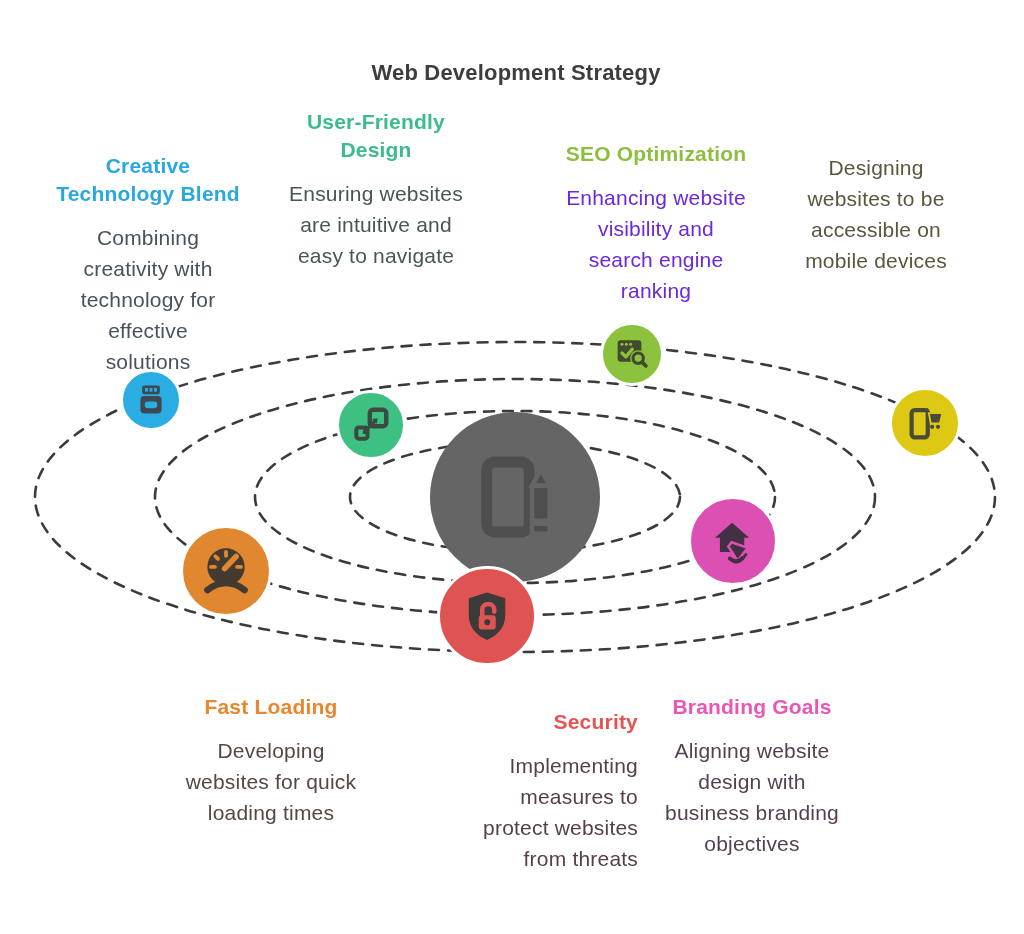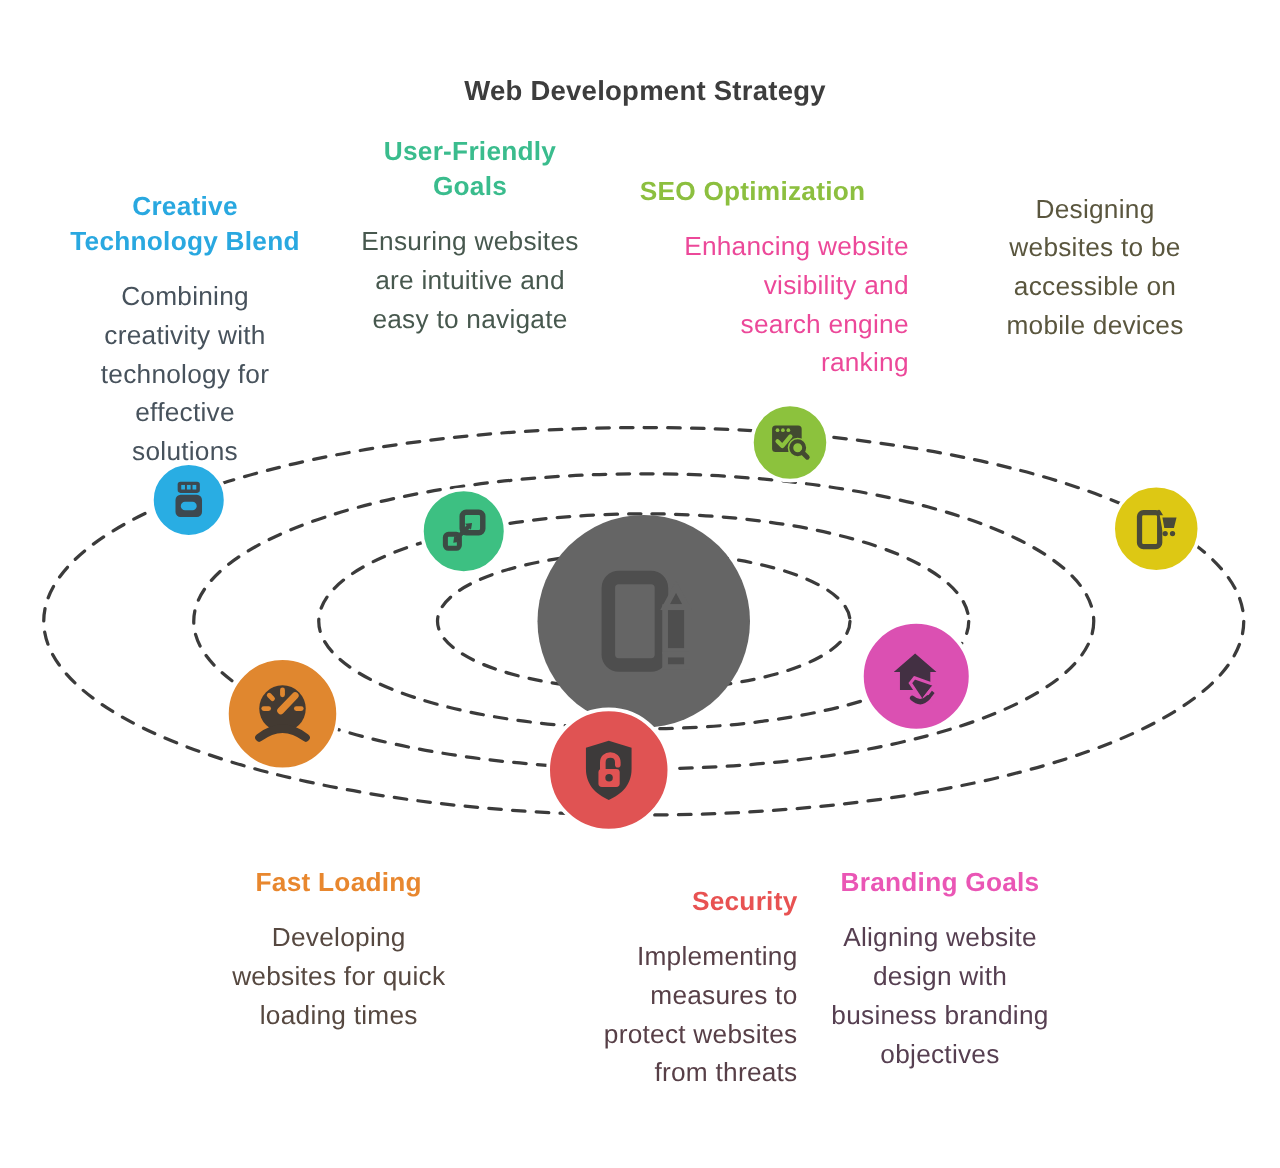--- a/index.html
+++ b/index.html
@@ -25,21 +25,21 @@
   .label-block .heading{
     font-size:21px;font-weight:700;line-height:28px;
     letter-spacing:.2px;white-space:pre-line;margin-bottom:14px;
   }
   .label-block .desc{
     font-size:21px;font-weight:400;line-height:31px;
     letter-spacing:.2px;white-space:pre-line;
   }
   .item-creative{left:148px;top:152px;width:240px;}
   .item-userfriendly{left:376px;top:108px;width:250px;}
-  .item-seo{left:602px;top:140px;width:250px;}
+  .item-seo{left:656px;top:140px;width:250px;}
   .item-mobile{left:876px;top:152px;width:230px;}
   .item-fast{left:271px;top:693px;width:250px;}
   .item-security{left:513px;top:708px;width:250px;text-align:right;}
   .item-branding{left:752px;top:693px;width:250px;}
 
   .center-node{
     position:absolute;z-index:2;
     left:430px;top:412px;width:170px;height:170px;
     border-radius:50%;
     display:flex;align-items:center;justify-content:center;
@@ -163,29 +163,29 @@
 Technology Blend</div>
     <div class="desc" style="color: rgb(71, 82, 92);">Combining
 creativity with
 technology for
 effective
 solutions</div>
   </div>
 
   <div class="label-block item-userfriendly">
     <div class="heading" style="color: rgb(58, 188, 141);">User-Friendly
-Goals</div>
+Design</div>
     <div class="desc" style="color: rgb(71, 88, 78);">Ensuring websites
 are intuitive and
 easy to navigate</div>
   </div>
 
   <div class="label-block item-seo">
     <div class="heading" style="color: rgb(140, 191, 63);">SEO Optimization</div>
-    <div class="desc" style="color: #ec4899; text-align: right;">Enhancing website
+    <div class="desc" style="color: #6d28d9;">Enhancing website
 visibility and
 search engine
 ranking</div>
   </div>
 
   <div class="label-block item-mobile">
     <div class="desc" style="color: rgb(90, 86, 62);">Designing
 websites to be
 accessible on
 mobile devices</div>

